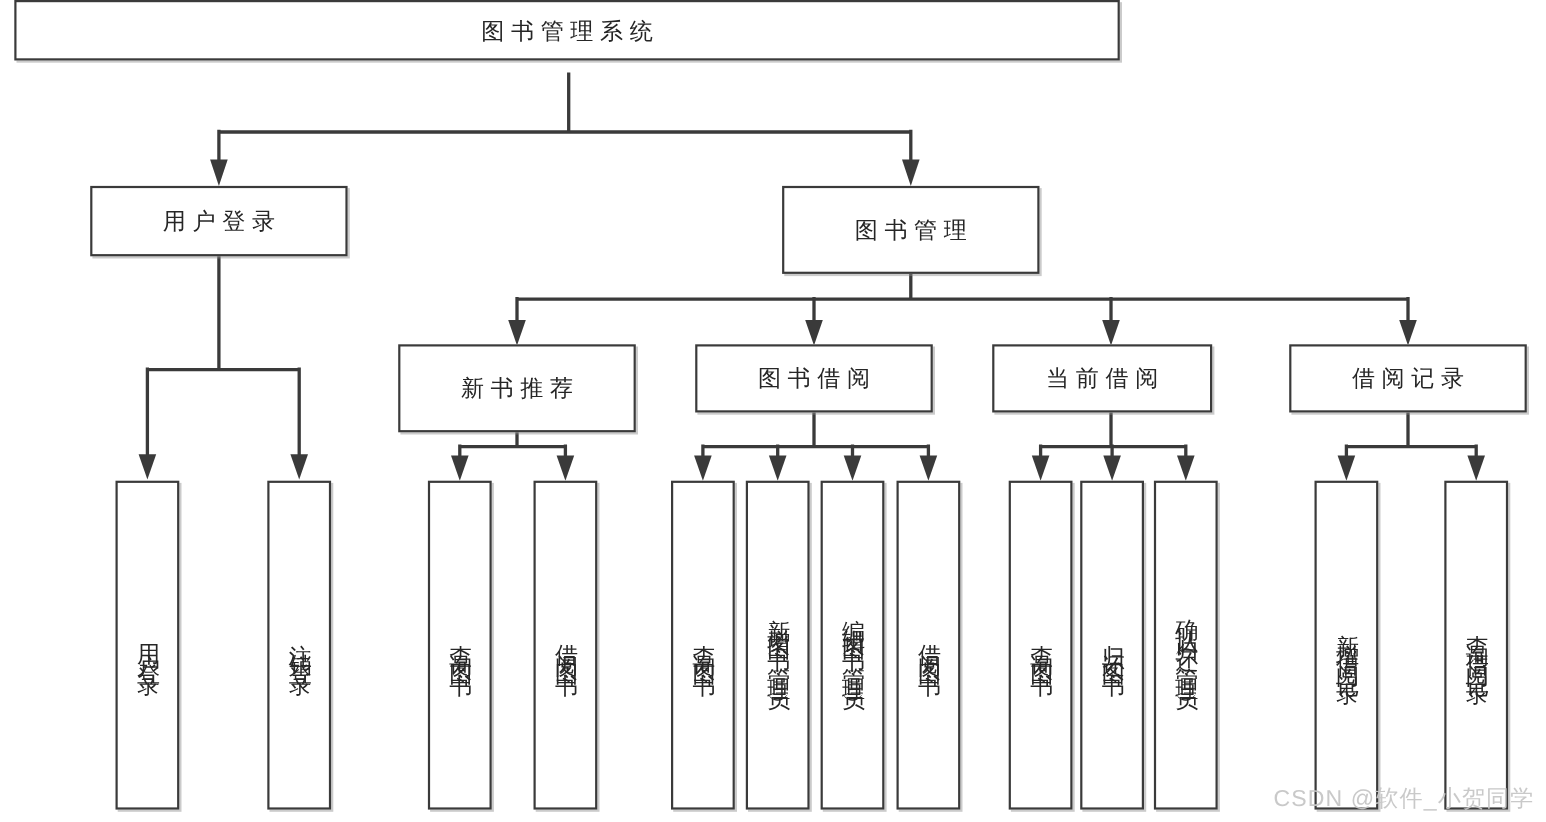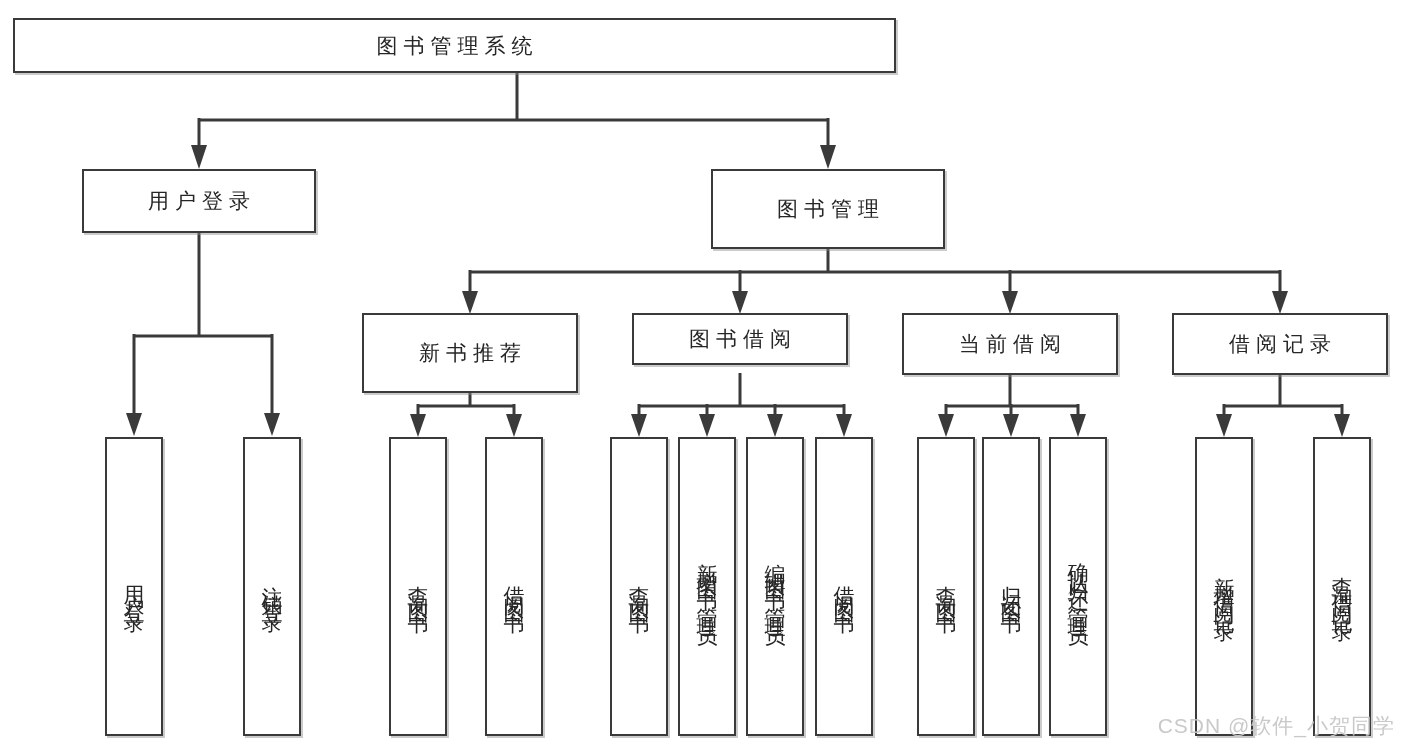--- a/index.html
+++ b/index.html
@@ -81,38 +81,38 @@
       <polygon points="767,414 783,414 775,437"></polygon>
       <polygon points="836,414 852,414 844,437"></polygon>
       <polygon points="938,414 954,414 946,437"></polygon>
       <polygon points="1003,414 1019,414 1011,437"></polygon>
       <polygon points="1070,414 1086,414 1078,437"></polygon>
       <polygon points="1216,414 1232,414 1224,437"></polygon>
       <polygon points="1334,414 1350,414 1342,437"></polygon>
     </g>
   </svg>
 
-  <div class="node nh" style="left:13px;top:18px;width:883px;height:55px">
+  <div class="node nh" style="left:13px;top:0;width:1005px;height:55px">
     <span class="lbl">图书管理系统</span>
   </div>
 
   <div class="node nh" style="left:82px;top:169px;width:234px;height:64px">
     <span class="lbl">用户登录</span>
   </div>
   <div class="node nh" style="left:711px;top:169px;width:234px;height:80px">
     <span class="lbl">图书管理</span>
   </div>
 
   <div class="node nh" style="left:362px;top:313px;width:216px;height:80px">
     <span class="lbl">新书推荐</span>
   </div>
-  <div class="node nh" style="left:632px;top:313px;width:216px;height:52px">
+  <div class="node nh" style="left:632px;top:313px;width:216px;height:62px">
     <span class="lbl">图书借阅</span>
   </div>
-  <div class="node nh" style="left:902px;top:313px;width:216px;height:62px">
+  <div class="node nh" style="left:902px;top:313px;width:200px;height:62px">
     <span class="lbl">当前借阅</span>
   </div>
   <div class="node nh" style="left:1172px;top:313px;width:216px;height:62px">
     <span class="lbl">借阅记录</span>
   </div>
 
   <div class="node nv" style="left:105px;top:437px;width:58px;height:299px">
     <span class="lbl">用户登录</span>
   </div>
   <div class="node nv" style="left:243px;top:437px;width:58px;height:299px">

